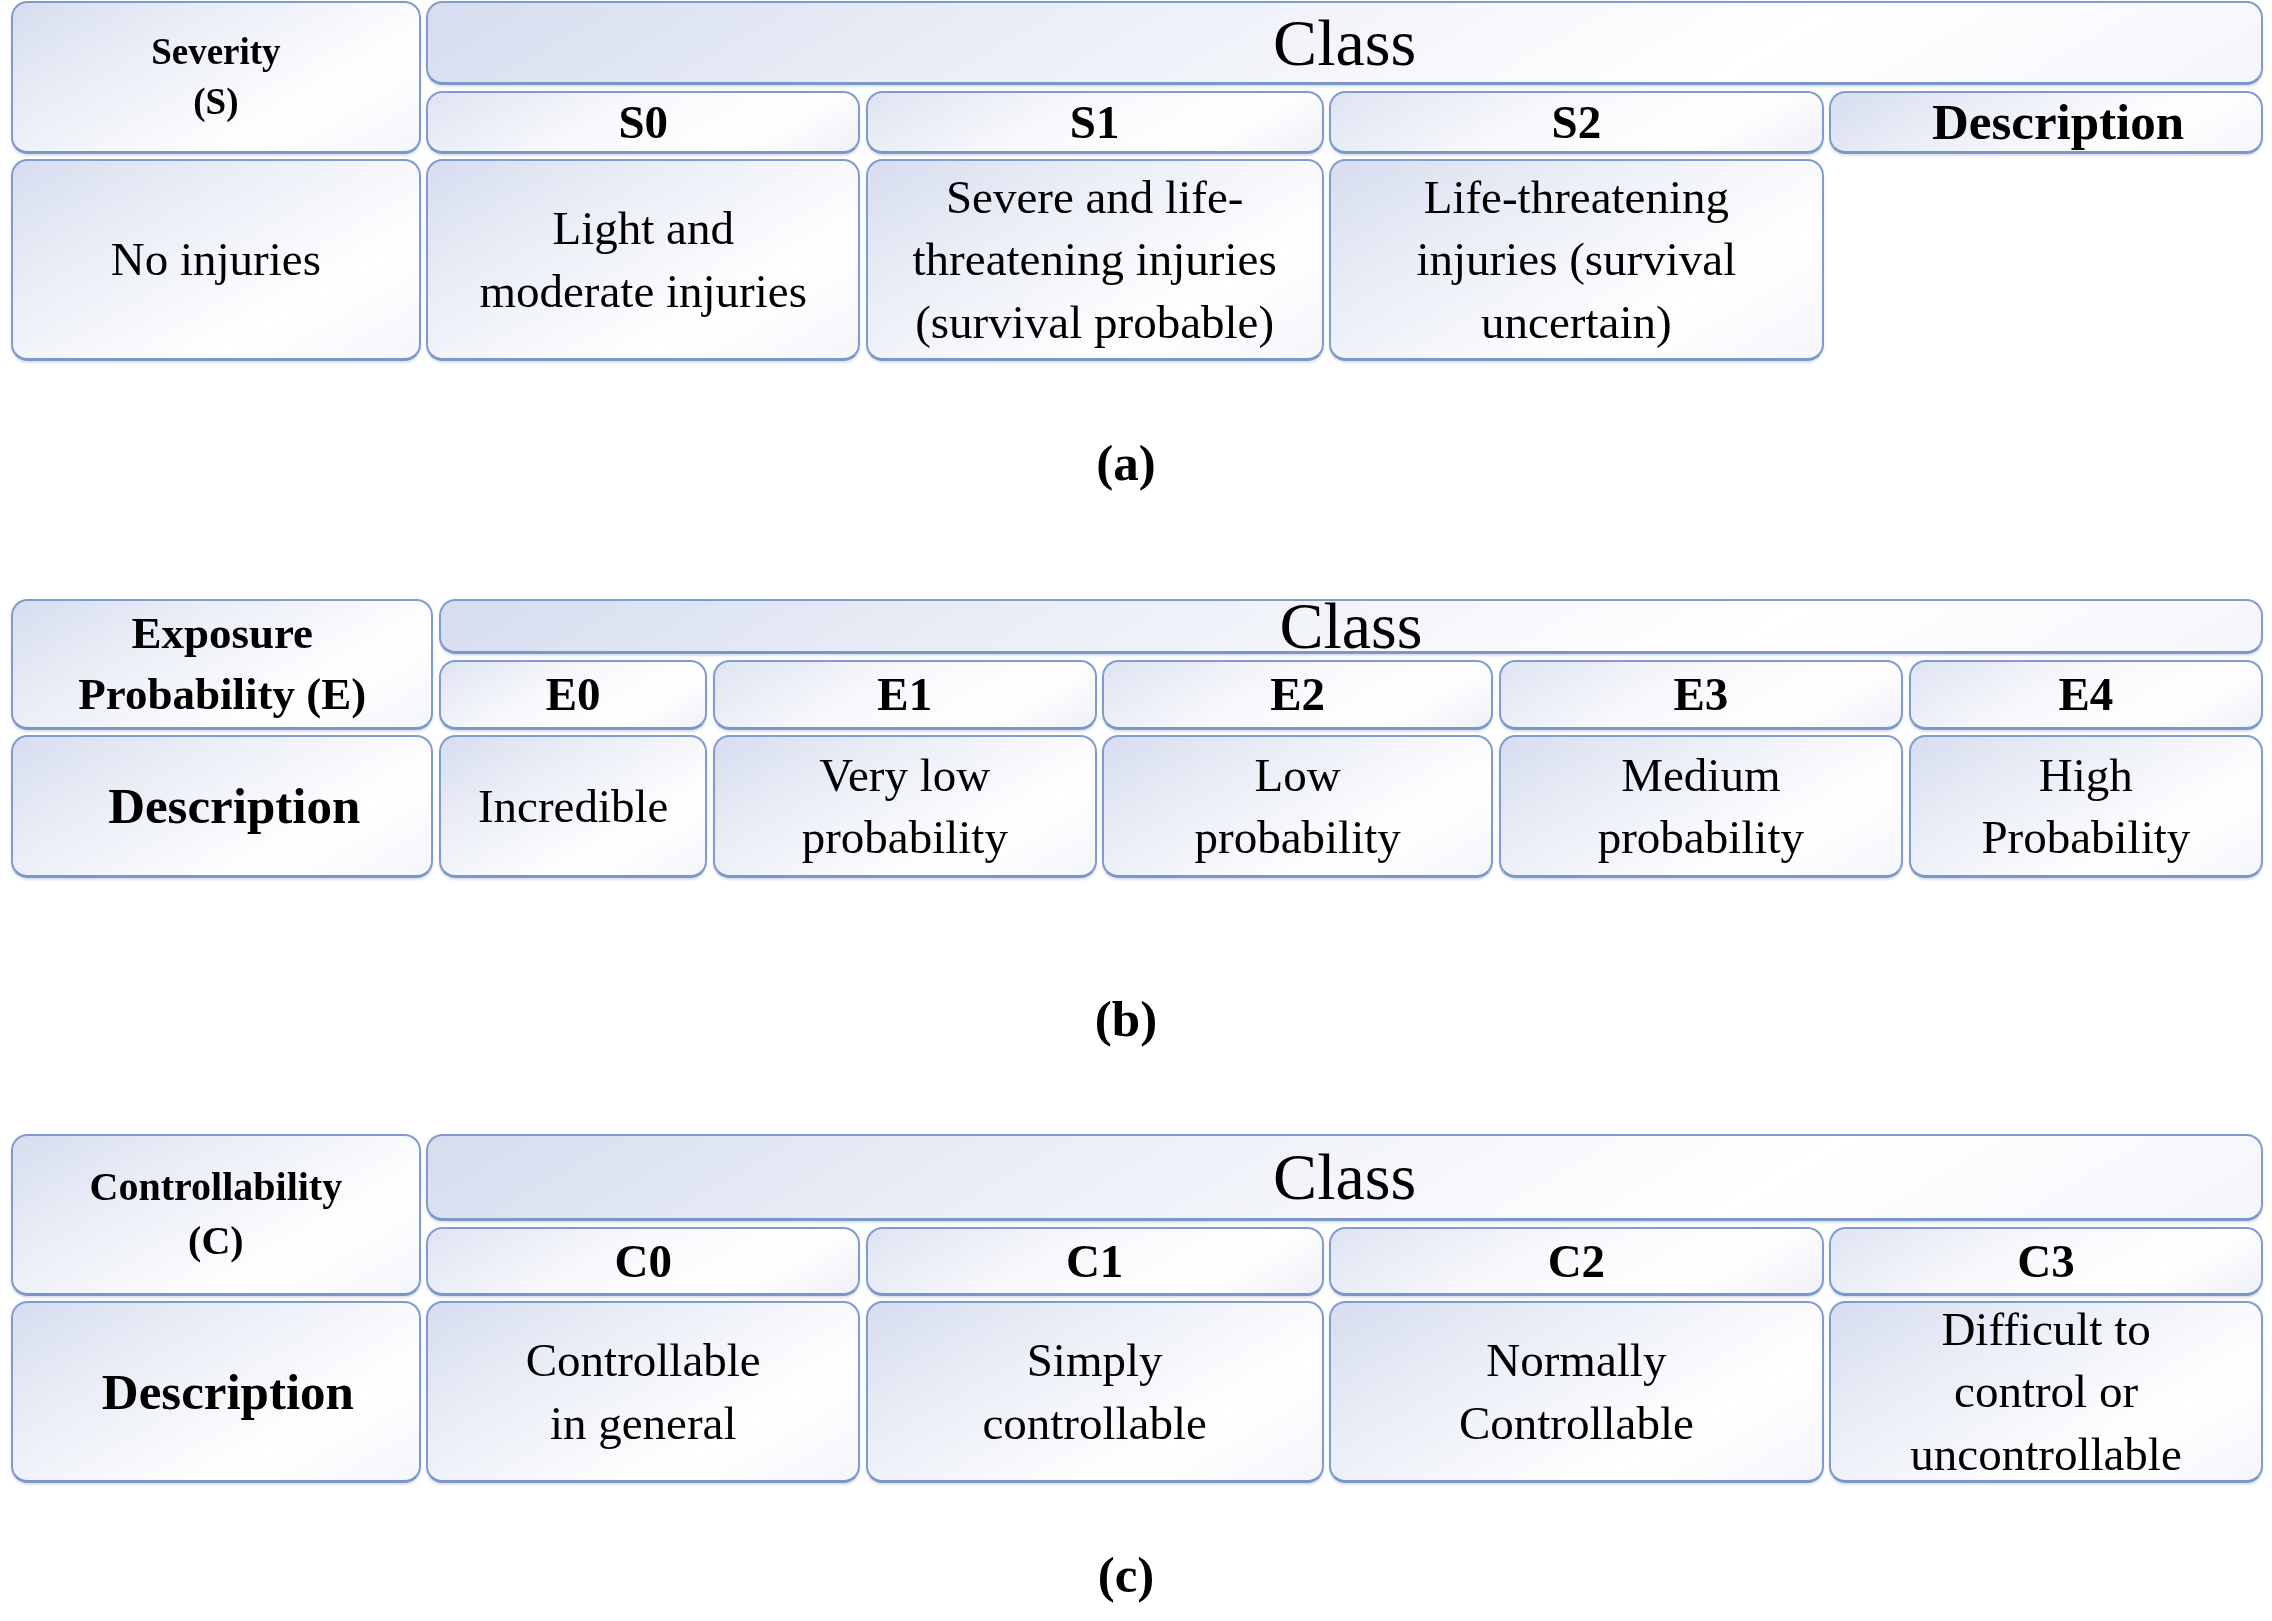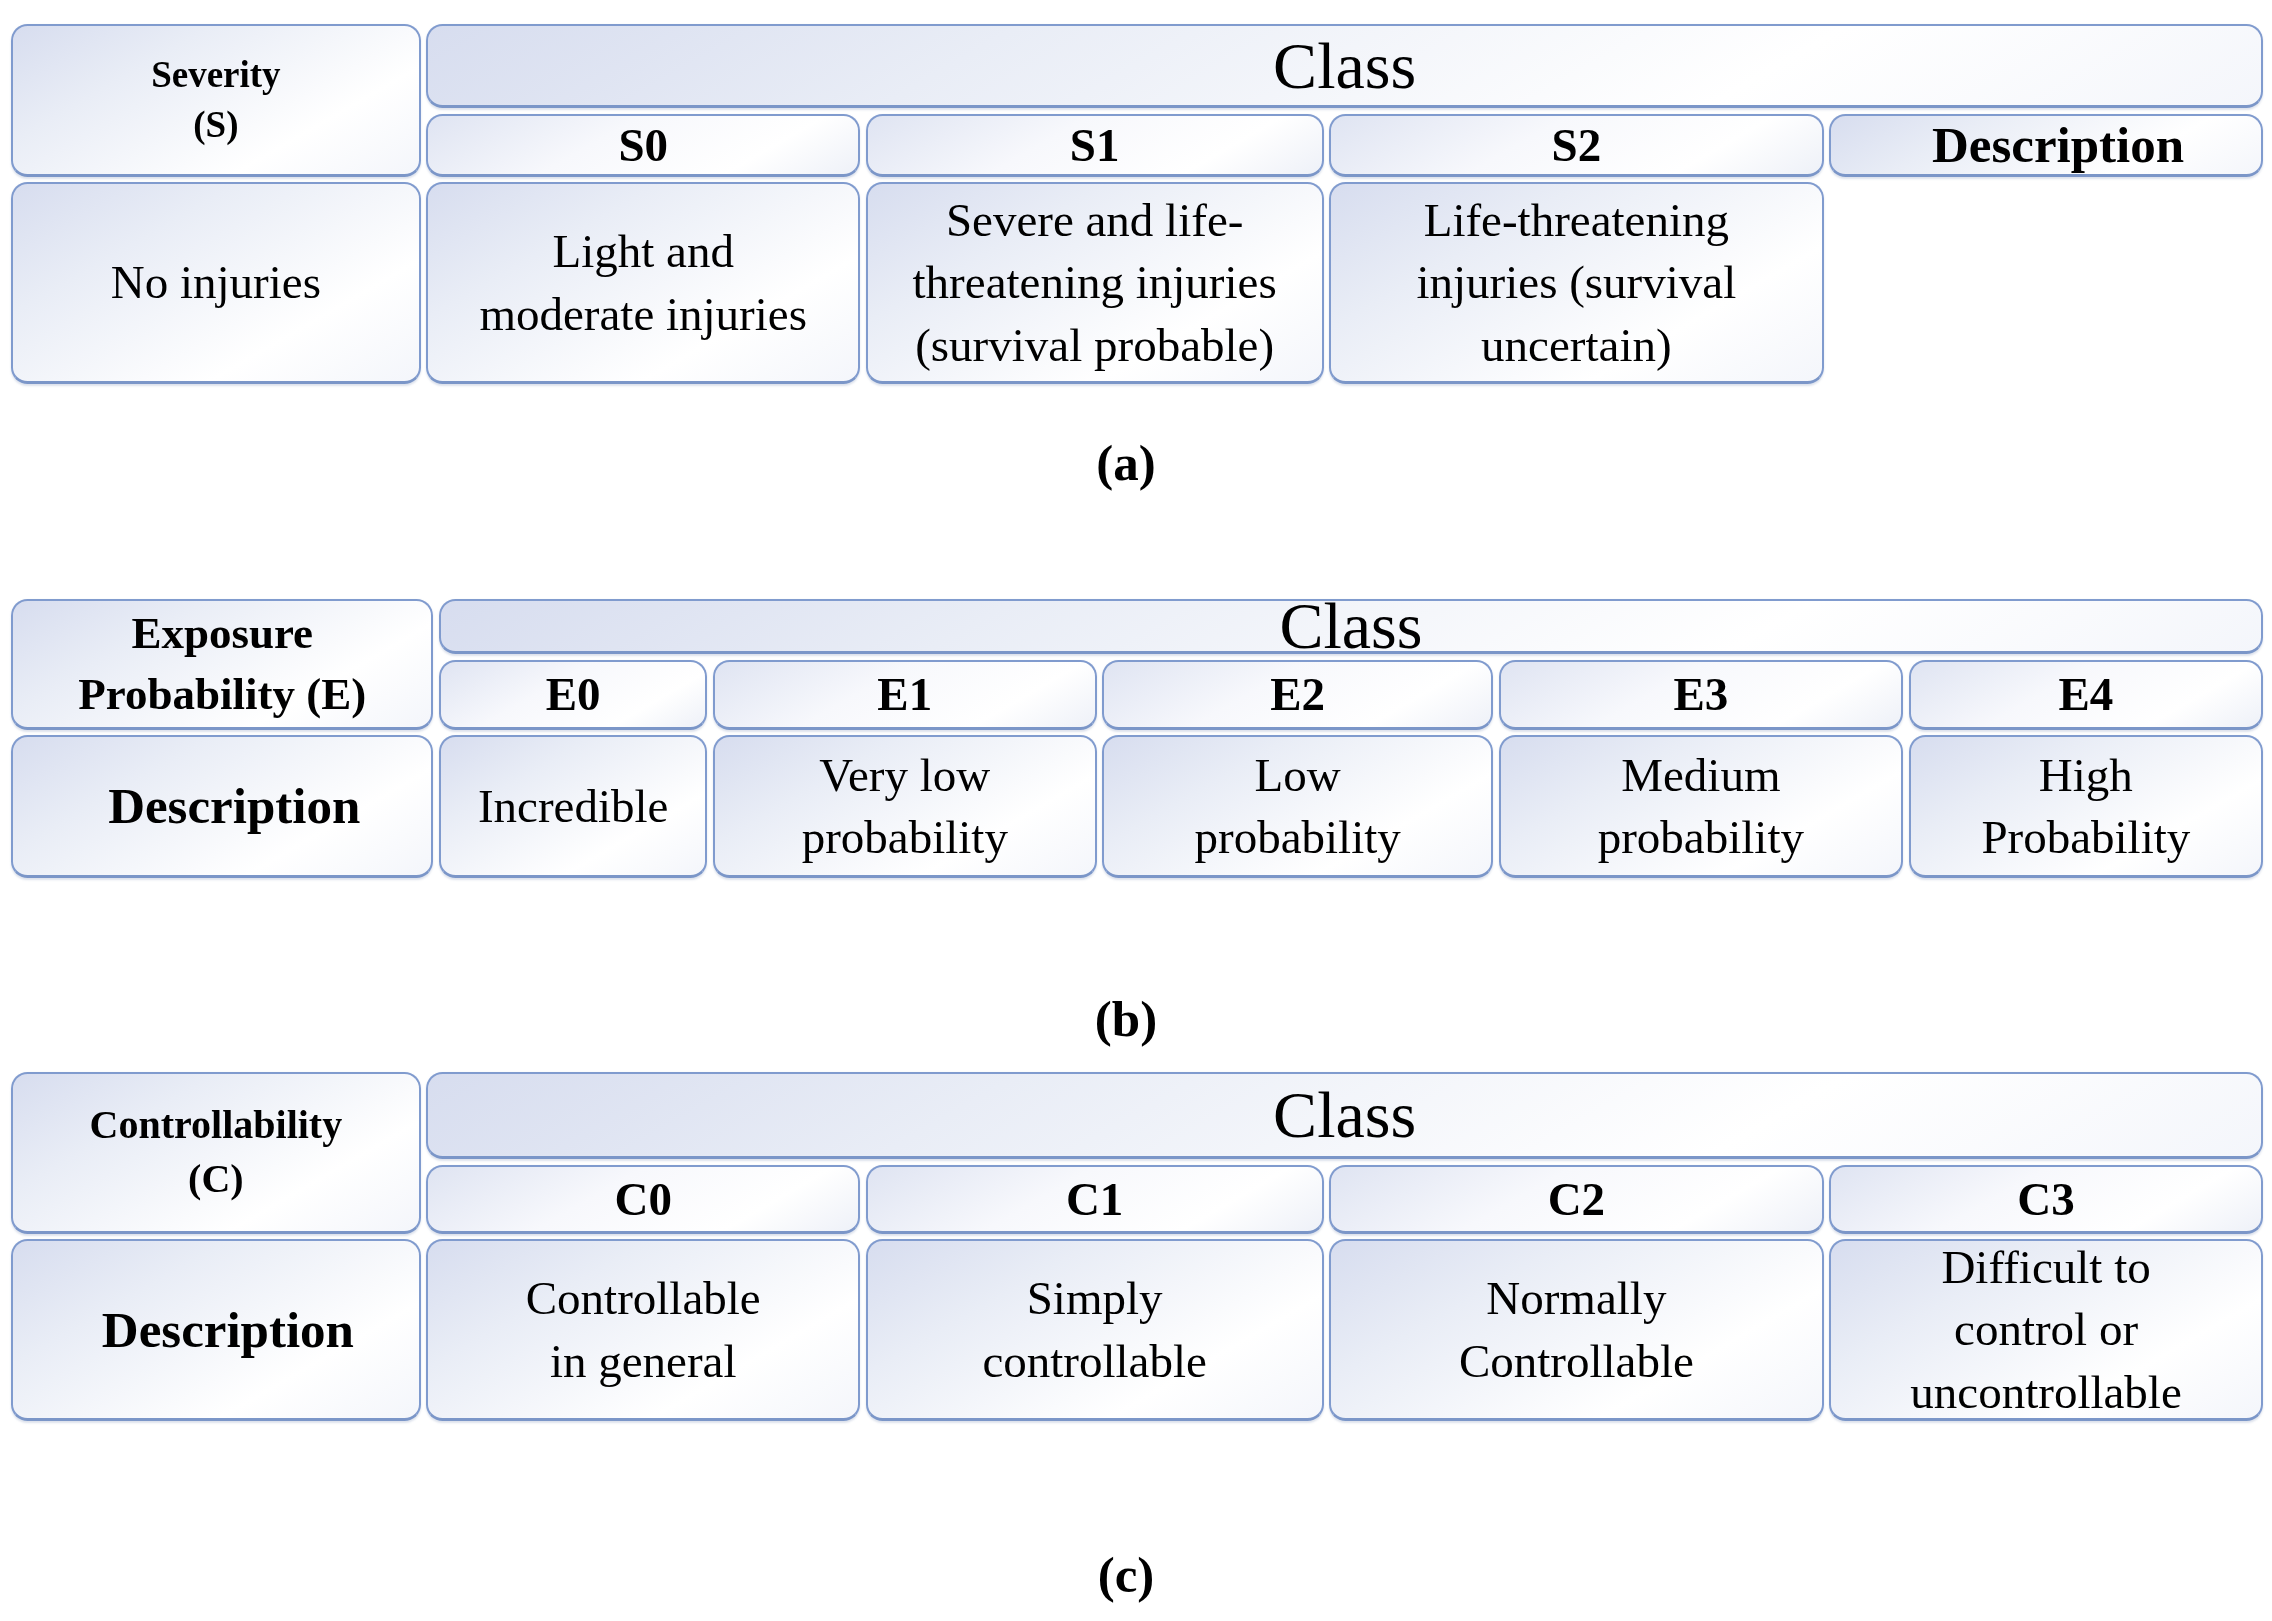--- a/index.html
+++ b/index.html
@@ -12,23 +12,23 @@
     font-family: "Liberation Serif", "DejaVu Serif", serif;
     color: #000000;
   }
   .tbl {
     position: absolute;
     left: 11px;
     width: 2252px;
     display: grid;
     gap: 5.5px;
   }
-  #tbl-a { top: 24px;   height: 360px; grid-template-columns: 595fr 630fr 665fr 718fr 630fr;       grid-template-rows: 84px 63px 1fr; }
+  #tbl-a { top: 1px;   height: 360px; grid-template-columns: 595fr 630fr 665fr 718fr 630fr;       grid-template-rows: 84px 63px 1fr; }
   #tbl-b { top: 599px;  height: 279px; grid-template-columns: 614fr 390fr 558fr 568fr 588fr 515fr; grid-template-rows: 55px 70px 1fr; }
-  #tbl-c { top: 1072px; height: 349px; grid-template-columns: 595fr 630fr 665fr 718fr 630fr;       grid-template-rows: 87px 69px 1fr; }
+  #tbl-c { top: 1134px; height: 349px; grid-template-columns: 595fr 630fr 665fr 718fr 630fr;       grid-template-rows: 87px 69px 1fr; }
 
   .cell {
     border: 2.1px solid #809bce;
     border-bottom-width: 3.4px;
     border-bottom-color: #7b96c8;
     border-radius: 16.5px;
     background: linear-gradient(150deg, #d7ddef 0%, #e9edf6 30%, #ffffff 72%, #f4f6fb 100%);
     box-shadow: 0 1.4px 2.1px rgba(120,140,180,0.25);
     display: flex;
     align-items: center;

